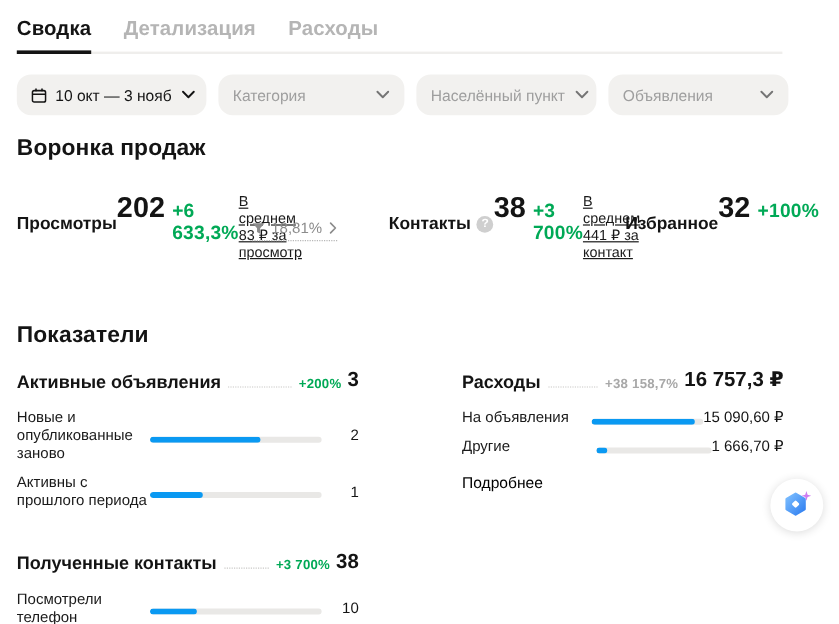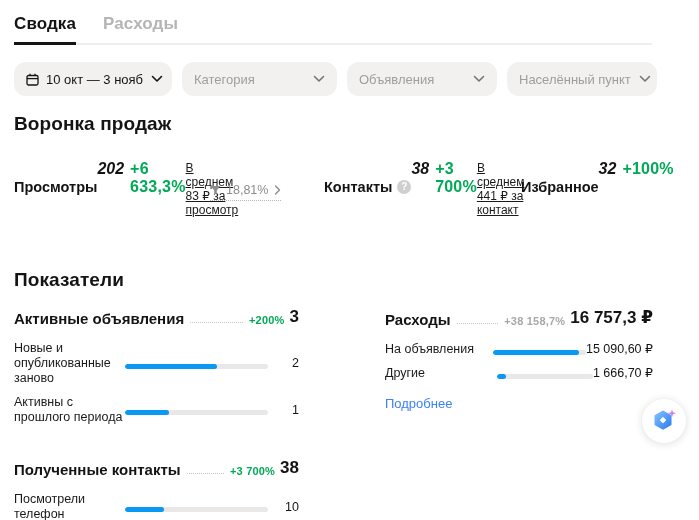--- a/index.html
+++ b/index.html
@@ -28,21 +28,21 @@
   
   .h2{font-size:19px;font-weight:700;margin:17px 0 0 14px;letter-spacing:.1px;}
   .h2.second{margin-top:52px;}
   
   .metrics{display:flex;margin:21px 0 0 14px;}
   .metric{display:flex;flex-direction:row;}
   .metric.m1{width:196px;}
   .metric.m2{width:197px;}
   .m-label{font-size:14.5px;font-weight:700;display:flex;align-items:center;gap:5px;}
   .m-valrow{display:flex;align-items:baseline;margin-top:4px;}
-  .m-value{font-size:16px;font-weight:700;font-style:italic;}
+  .m-value{font-size:24px;font-weight:700;}
   .m-delta{font-size:16px;font-weight:700;color:#00a956;margin-left:6px;letter-spacing:.2px;}
   .m-sub{font-size:12px;margin-top:5px;color:#1a1a1a;text-decoration:underline;}
   .conversion{width:114px;margin-top:27px;color:#8c8c8c;font-size:12.5px;display:flex;align-items:flex-start;cursor:pointer;}
   .conv-inner{display:inline-flex;align-items:center;gap:2px;border-bottom:1px dotted #b7b7b7;padding-bottom:3px;}
   .help{width:14px;height:14px;border-radius:50%;background:#cfcfcf;color:#fff;font-size:10px;font-weight:700;
         display:inline-flex;align-items:center;justify-content:center;cursor:pointer;}
   
   .cards{display:grid;grid-template-columns:285px 268px;column-gap:86px;margin:16px 0 0 14px;align-items:start;}
   .card-contacts{grid-column:1;margin-top:24px;}
   .card-head{display:flex;align-items:flex-end;}
@@ -55,32 +55,33 @@
   .rows{margin-top:14px;}
   .bar-row{display:flex;align-items:center;margin-bottom:9px;}
   .bar-label{font-size:12.5px;line-height:15px;color:#1a1a1a;}
   .card-left .bar-label{width:111px;}
   .card-right .bar-label{width:113px;}
   .bar-track{height:5px;border-radius:3px;background:#e9e8e6;margin-top:5px;position:relative;overflow:hidden;}
   .card-left .bar-track{width:143px;}
   .card-right .bar-track{width:97px;}
   .bar-fill{position:absolute;left:0;top:0;bottom:0;background:#0a99f2;border-radius:3px;}
   .bar-value{flex:1;text-align:right;font-size:12.5px;line-height:15px;white-space:nowrap;}
-  .more-link{display:inline-block;margin:6px 0 0 0;font-size:13px;color:#3b82f6;cursor:pointer;}
+  .more-link{display:inline-block;margin:6px 0 0 0;font-size:13px;color:#000000;cursor:pointer;}
   
   .fab{position:absolute;left:642px;top:399px;width:44px;height:44px;border-radius:50%;background:#fff;
        box-shadow:0 1px 8px rgba(0,0,0,.14);display:flex;align-items:center;justify-content:center;cursor:pointer;}
 </style>
 </head>
 <body>
 
 <div class="page">
 
   <div class="tabbar">
     <div class="tab active">Сводка</div>
+    <div class="tab">Детализация</div>
     <div class="tab">Расходы</div>
   </div>
 
   <div class="filters">
     <div class="pill value pill-date">
       <span class="cal">
         <svg width="13" height="13" viewBox="0 0 13 13">
             <rect x="1" y="2.5" width="11" height="9.5" rx="1.5" fill="none" stroke="#141414" stroke-width="1.3"></rect>
             <line x1="1" y1="5.6" x2="12" y2="5.6" stroke="#141414" stroke-width="1.3"></line>
             <line x1="4" y1="0.8" x2="4" y2="3" stroke="#141414" stroke-width="1.3"></line>
@@ -95,30 +96,30 @@
       </span>
     </div>
     <div class="pill placeholder pill-cat">
       <span class="ptext">Категория</span>
       <span class="chev">
         <svg width="12" height="8" viewBox="0 0 12 8">
             <path d="M1.5 1.5 L6 6 L10.5 1.5" fill="none" stroke="#757575" stroke-width="1.6" stroke-linecap="round" stroke-linejoin="round"></path>
           </svg>
       </span>
     </div>
+    <div class="pill placeholder pill-loc">
+      <span class="ptext">Населённый пункт</span>
+      <span class="chev">
+        <svg width="12" height="8" viewBox="0 0 12 8">
+            <path d="M1.5 1.5 L6 6 L10.5 1.5" fill="none" stroke="#757575" stroke-width="1.6" stroke-linecap="round" stroke-linejoin="round"></path>
+          </svg>
+      </span>
+    </div>
     <div class="pill placeholder pill-ads">
       <span class="ptext">Объявления</span>
-      <span class="chev">
-        <svg width="12" height="8" viewBox="0 0 12 8">
-            <path d="M1.5 1.5 L6 6 L10.5 1.5" fill="none" stroke="#757575" stroke-width="1.6" stroke-linecap="round" stroke-linejoin="round"></path>
-          </svg>
-      </span>
-    </div>
-    <div class="pill placeholder pill-loc">
-      <span class="ptext">Населённый пункт</span>
       <span class="chev">
         <svg width="12" height="8" viewBox="0 0 12 8">
             <path d="M1.5 1.5 L6 6 L10.5 1.5" fill="none" stroke="#757575" stroke-width="1.6" stroke-linecap="round" stroke-linejoin="round"></path>
           </svg>
       </span>
     </div>
   </div>
 
   <div class="h2">Воронка продаж</div>
 

